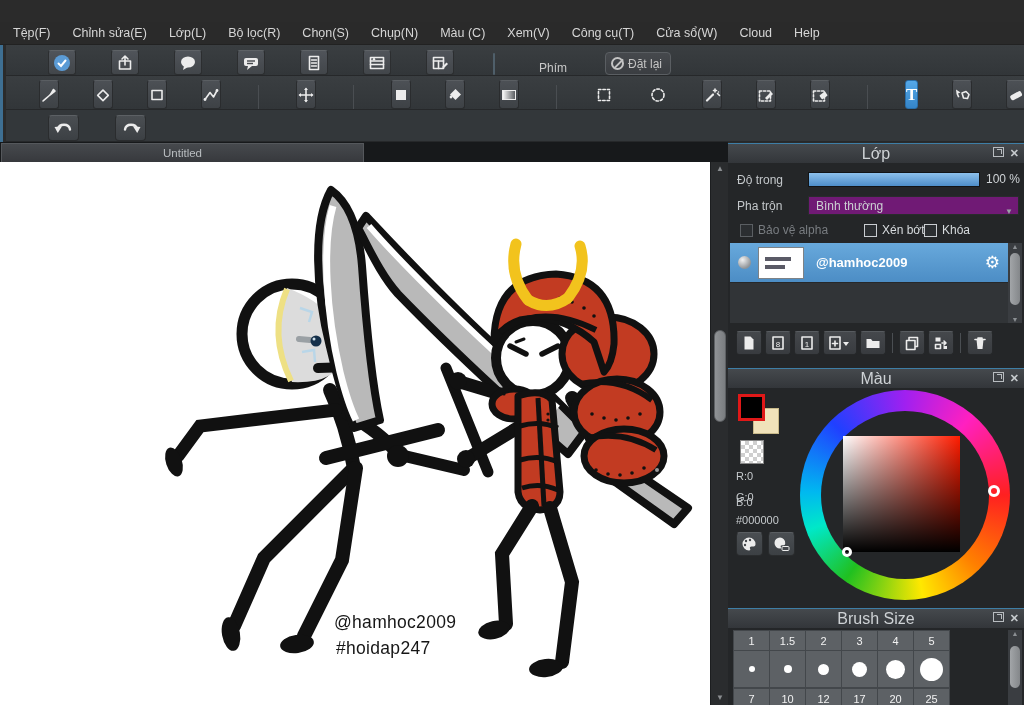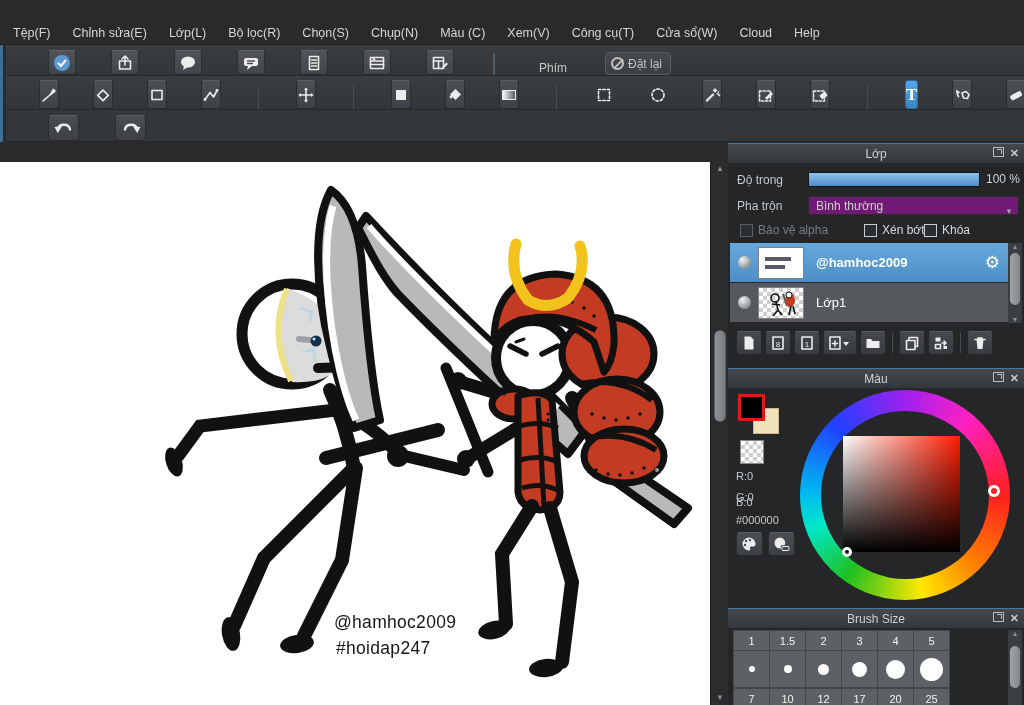--- a/index.html
+++ b/index.html
@@ -52,21 +52,21 @@
 
   
   #vscroll { position:absolute; left:710px; top:162px; width:18px; height:543px; background:#2a2c2e; border-left:1px solid #1c1e20; }
   .scroll-arrow { position:absolute; left:0; width:18px; height:14px; color:#8a8d90; font-size:8px; text-align:center; line-height:14px; }
   #vthumb { position:absolute; left:3px; top:168px; width:12px; height:92px; background:linear-gradient(90deg,#909396,#7a7d80); border-radius:6px; border:1px solid #5e6164; }
 
   
   #rightcol { position:absolute; left:728px; top:143px; width:296px; height:562px; background:#242628; overflow:hidden; }
   .panel { position:absolute; left:0; width:296px; }
   .phead { position:absolute; left:0; top:0; width:296px; height:20px; background:linear-gradient(#45494d,#33363a); border-top:1px solid #3e7ea6; display:flex; align-items:center; }
-  .phead .ptitle { flex:1; text-align:center; color:#ced2d5; font-size:12px; }
+  .phead .ptitle { flex:1; text-align:center; color:#ced2d5; font-size:16px; }
   .phead-icons { position:absolute; right:5px; top:3px; display:flex; gap:6px; }
   .popout { width:11px; height:10px; border:1.5px solid #b8bcc0; position:relative; }
   .popout::before { content:""; position:absolute; right:1px; top:1px; width:4px; height:4px; border-top:1.5px solid #b8bcc0; border-right:1.5px solid #b8bcc0; }
   .pclose { color:#c6cacd; font-size:11px; font-weight:bold; line-height:12px; }
 
   
   .prow { position:absolute; left:0; width:296px; display:flex; align-items:center; }
   .plabel { color:#c3c7ca; font-size:12px; position:absolute; left:9px; }
   #opacity-slider { position:absolute; left:80px; top:2px; width:172px; height:15px; background:#1c1e20; border:1px solid #121416; }
   #opacity-fill { width:100%; height:100%; background:linear-gradient(#8cc0ec,#4e8ec9); }
@@ -332,20 +332,23 @@
     <div class="undo-btn">
       <svg width="22" height="16" viewBox="0 0 22 16">
           <g transform="scale(-1,1) translate(-22,0)">
             <path d="M5,9 C6,3.5 16,3 17,9.5" stroke="#ececec" stroke-width="2.4" fill="none" stroke-linecap="round"></path>
             <path d="M1.5,7 L9,6.2 L4.8,13 Z" fill="#ececec"></path>
           </g>
         </svg>
     </div>
   </div>
 
+  <div id="tabbar">
+    <div id="tab-untitled">Untitled</div>
+  </div>
 
   <div id="canvas">
     <svg width="710" height="543" viewBox="0 0 710 543">
 
       <g stroke="#111" stroke-linecap="round" fill="none">
         <path d="M330,228 Q346,262 354,306" stroke-width="14"></path>
         <path d="M336,248 L200,264 L178,294" stroke-width="13"></path>
         <path d="M348,252 Q382,272 396,290" stroke-width="13"></path>
         <path d="M354,306 L264,396 L234,464" stroke-width="14"></path>
         <path d="M356,306 L342,398 L304,474" stroke-width="14"></path>
@@ -485,34 +488,20 @@
 
       <div id="layer-list">
         <div class="lrow sel">
           <span class="vis-ball"></span>
           <span class="lthumb">
             <span class="tline" style="top:9px; width:26px;"></span>
             <span class="tline" style="top:17px; width:20px;"></span>
           </span>
           <span class="lname">@hamhoc2009</span>
           <span id="layer-gear">⚙</span>
-        </div>
-        <div class="lrow plain">
-          <span class="vis-ball"></span>
-          <span class="lthumb checker">
-            <svg width="44" height="30" viewBox="0 0 44 30">
-              <circle cx="16" cy="10" r="4" fill="none" stroke="#111" stroke-width="1.6"></circle>
-              <path d="M17,14 L19,22 M19,22 L14,28 M19,22 L23,27 M13,16 L21,17" stroke="#111" stroke-width="1.6" fill="none"></path>
-              <path d="M24,6 L28,18" stroke="#555" stroke-width="2"></path>
-              <ellipse cx="31" cy="12" rx="5" ry="7" fill="#c23b22"></ellipse>
-              <circle cx="30" cy="7" r="3" fill="#fff" stroke="#111" stroke-width="1"></circle>
-              <path d="M32,18 L30,27 M34,18 L36,26" stroke="#111" stroke-width="1.6"></path>
-            </svg>
-          </span>
-          <span class="lname">Lớp1</span>
         </div>
       </div>
       <div id="llist-scroll">
         <span class="tri" style="top:0;">▲</span>
         <div id="llist-thumb"></div>
         <span class="tri" style="bottom:0;">▼</span>
       </div>
 
       <div id="layer-btns">
         <div class="lbtn">

